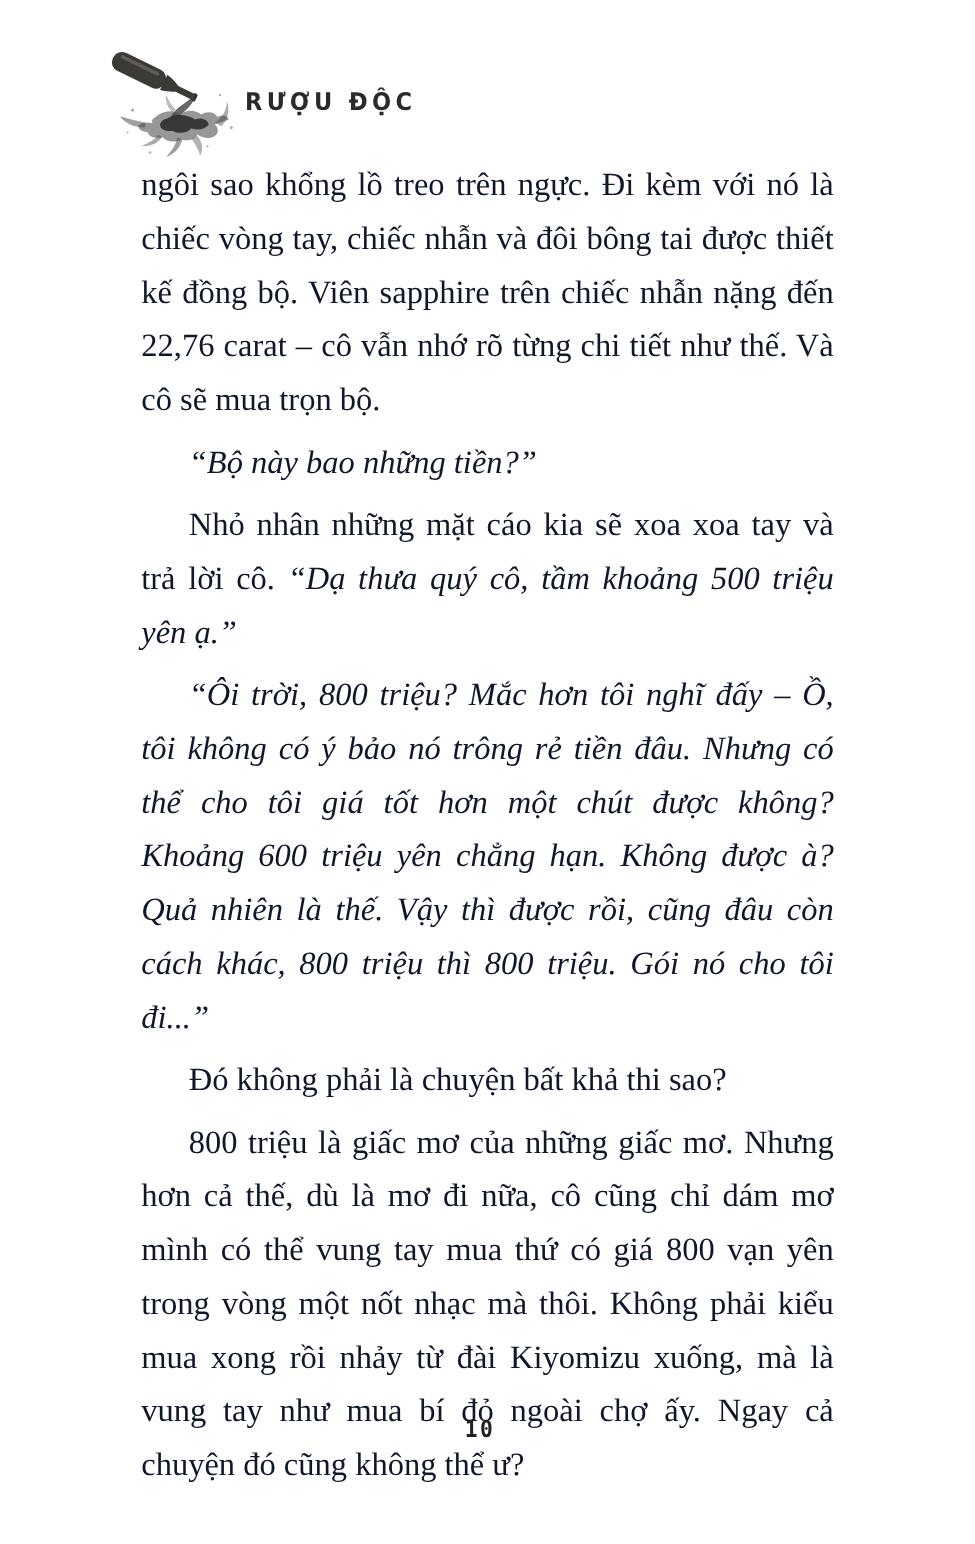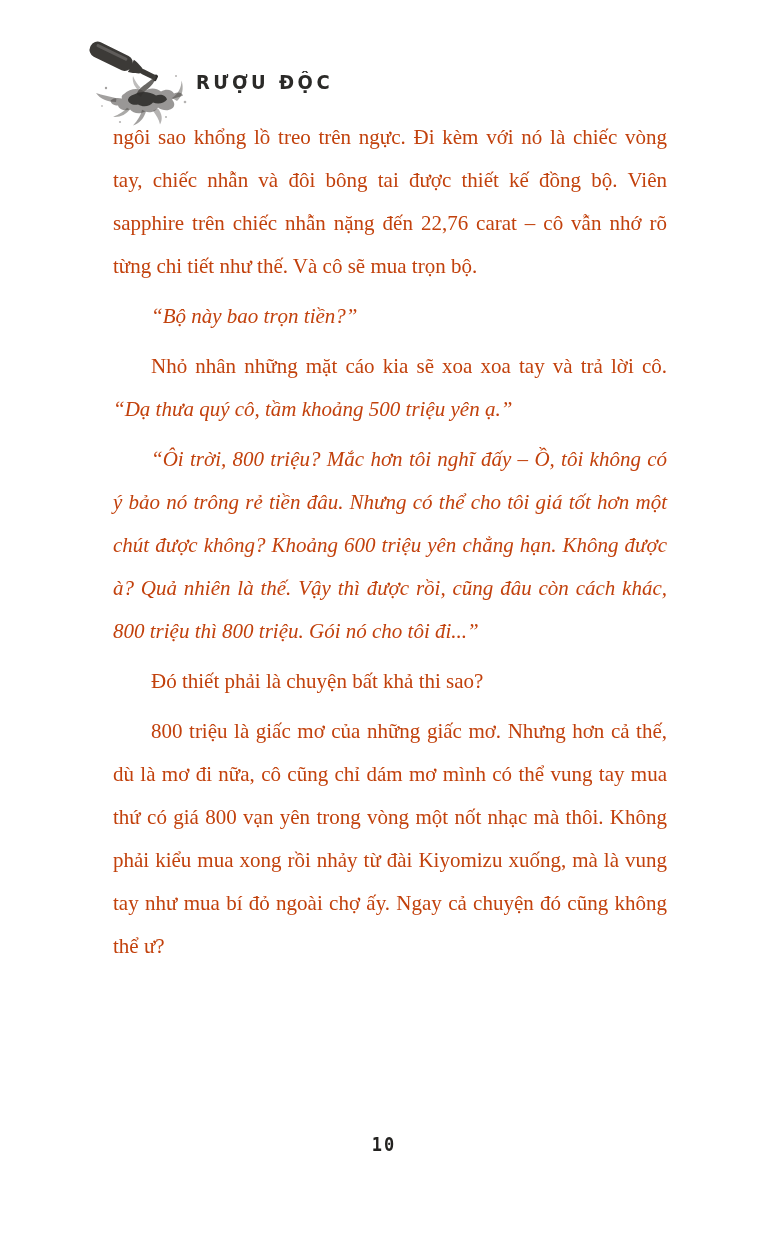--- a/index.html
+++ b/index.html
@@ -27,25 +27,25 @@
     font-weight: bold;
     font-size: 18px;
     letter-spacing: 3.5px;
     color: #2b2a28;
     transform: scaleY(1.08);
     transform-origin: left top;
     white-space: nowrap;
   }
   
   .body-text {
-    position: absolute; left: 113px; top: 116px;
+    position: absolute; left: 113px; top: 126px;
     width: 554px;
-    font-size: 21px;
+    font-size: 26px;
     line-height: 43px;
-    color: #c2410c;
+    color: #0f172a;
     text-align: justify;
   }
   .para { text-indent: 38px; margin-bottom: 7px; }
   .para.noindent { text-indent: 0; }
   .italic { font-style: italic; }
   
   .page-footer {
     position: absolute; left: 0; top: 1134px;
     width: 780px; text-align: center;
   }
@@ -98,27 +98,27 @@
           <circle cx="16" cy="74" r="0.9" opacity="0.35"></circle>
         </g>
       </svg>
     </div>
     <div class="chapter-title">RƯỢU ĐỘC</div>
   </div>
 
   <main class="body-text">
     <p class="para noindent">ngôi sao khổng lồ treo trên ngực. Đi kèm với nó là chiếc vòng tay, chiếc nhẫn và đôi bông tai được thiết kế đồng bộ. Viên sapphire trên chiếc nhẫn nặng đến 22,76 carat – cô vẫn nhớ rõ từng chi tiết như thế. Và cô sẽ mua trọn bộ.</p>
 
-    <p class="para italic">“Bộ này bao trọn tiền?”</p>
+    <p class="para italic">“Bộ này bao những tiền?”</p>
 
     <p class="para"><span>Nhỏ nhân những mặt cáo kia sẽ xoa xoa tay và trả lời cô. </span><span class="italic">“Dạ thưa quý cô, tầm khoảng 500 triệu yên ạ.”</span></p>
 
     <p class="para italic">“Ôi trời, 800 triệu? Mắc hơn tôi nghĩ đấy – Ồ, tôi không có ý bảo nó trông rẻ tiền đâu. Nhưng có thể cho tôi giá tốt hơn một chút được không? Khoảng 600 triệu yên chẳng hạn. Không được à? Quả nhiên là thế. Vậy thì được rồi, cũng đâu còn cách khác, 800 triệu thì 800 triệu. Gói nó cho tôi đi...”</p>
 
-    <p class="para">Đó thiết phải là chuyện bất khả thi sao?</p>
+    <p class="para">Đó không phải là chuyện bất khả thi sao?</p>
 
     <p class="para">800 triệu là giấc mơ của những giấc mơ. Nhưng hơn cả thế, dù là mơ đi nữa, cô cũng chỉ dám mơ mình có thể vung tay mua thứ có giá 800 vạn yên trong vòng một nốt nhạc mà thôi. Không phải kiểu mua xong rồi nhảy từ đài Kiyomizu xuống, mà là vung tay như mua bí đỏ ngoài chợ ấy. Ngay cả chuyện đó cũng không thể ư?</p>
   </main>
 
   <footer class="page-footer">
     <span class="page-number">10</span>
   </footer>
 
 </div>
 

